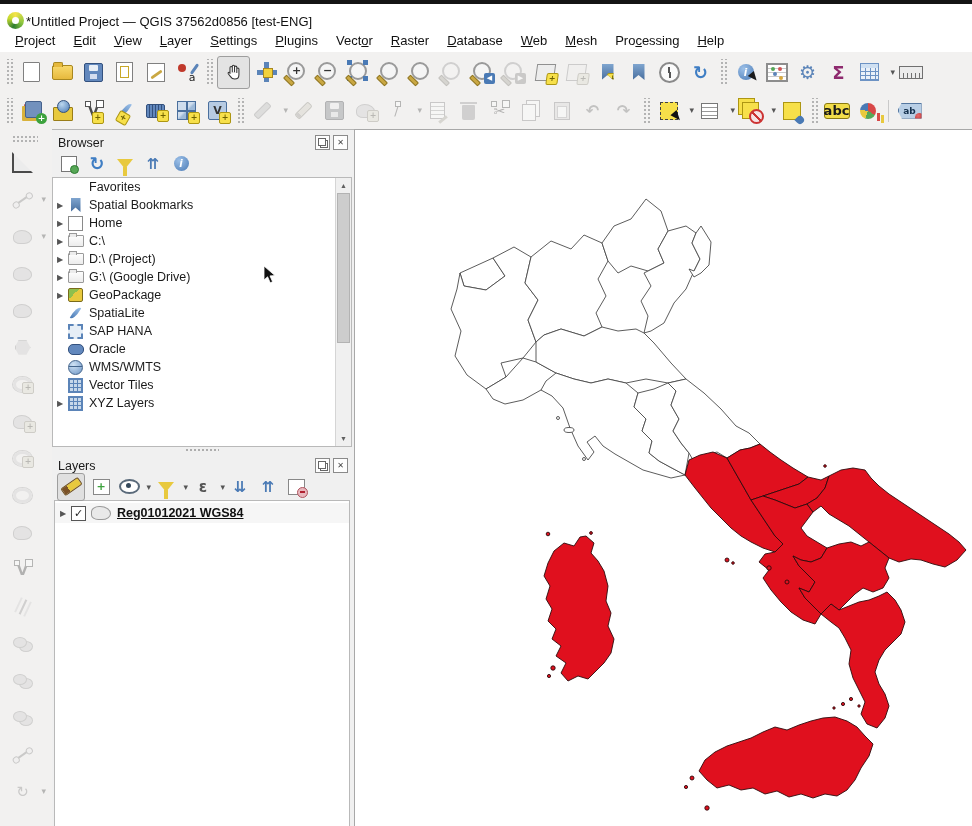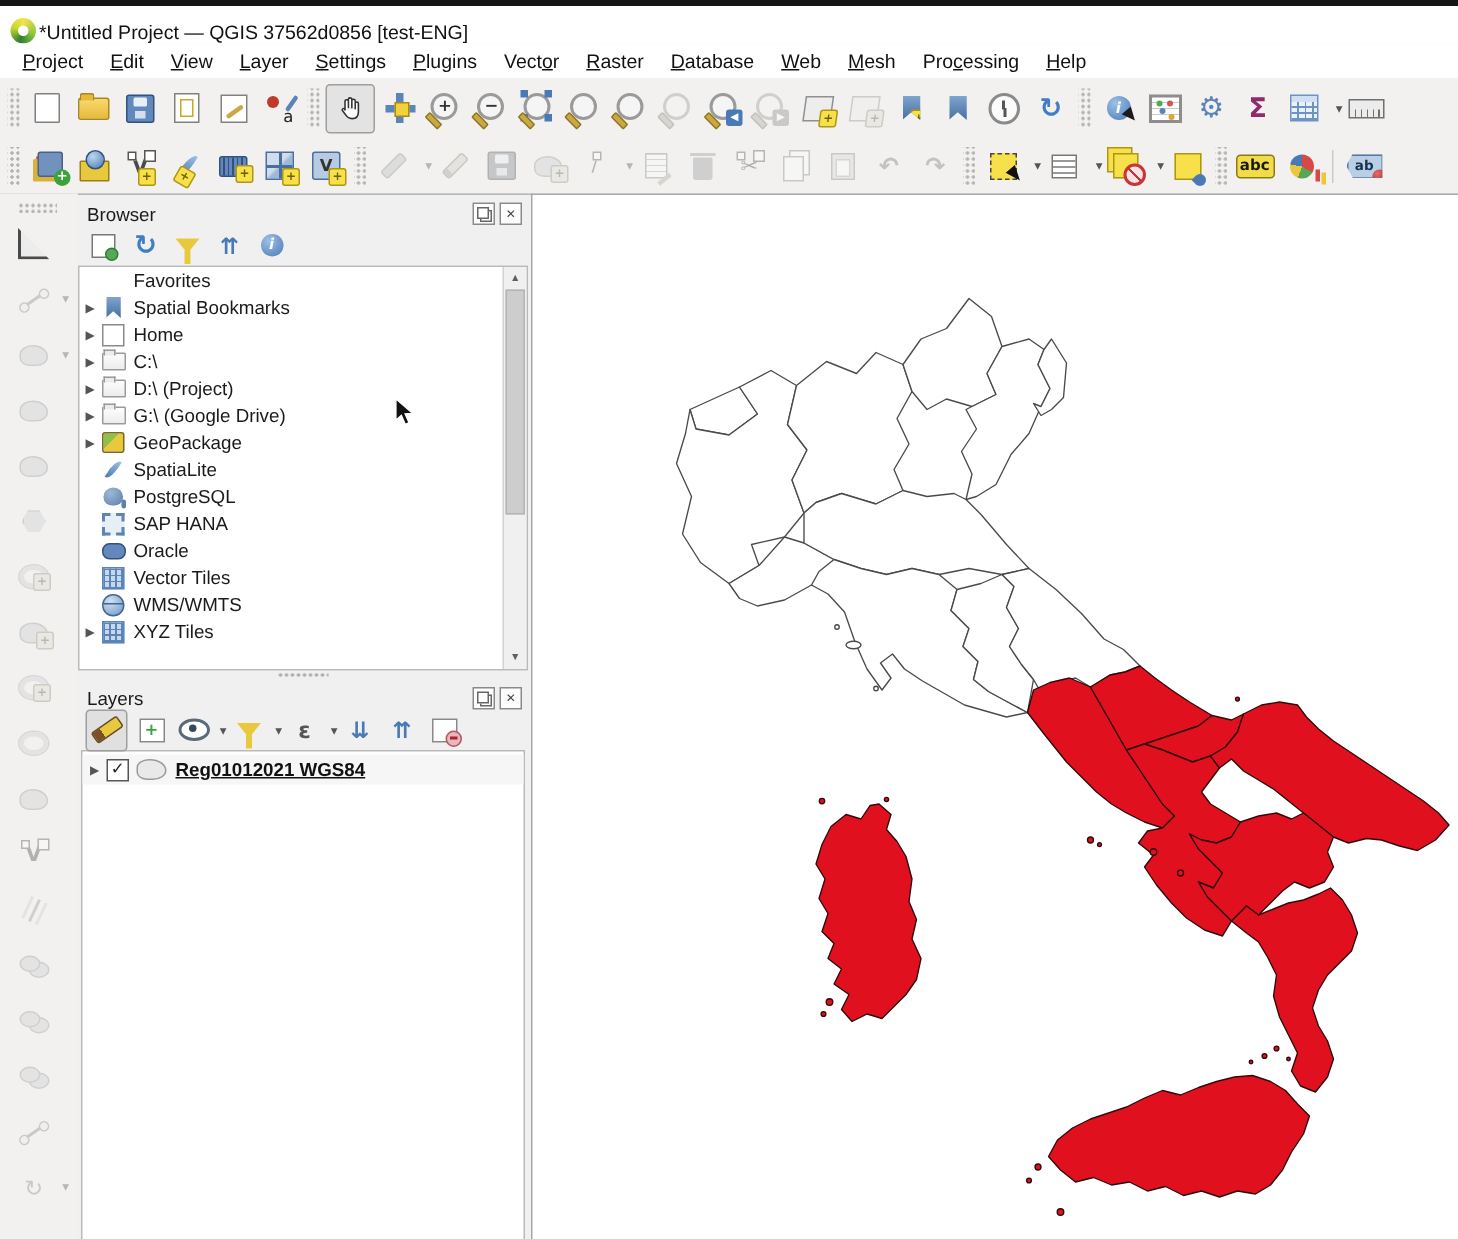--- a/index.html
+++ b/index.html
@@ -106,21 +106,21 @@
   .g-paste::before{content:"";position:absolute;inset:3px 2px 1px 2px;background:#fff;border:1px solid #aaa}
   .g-undo,.g-redo{font-size:16px;font-weight:bold;color:#777}
   .g-selcur{width:16px;height:16px;background:#f7e04a;border:1px dashed #444}
   .g-selcur::after{content:"";position:absolute;right:-5px;bottom:-6px;border:4px solid transparent;border-top:10px solid #111;transform:rotate(-40deg)}
   .g-selform{width:15px;height:14px;background:#fff;border:1px solid #777;background-image:repeating-linear-gradient(#fff 0 3px,#999 3px 4px)}
   .g-selform::before{content:"";position:absolute;left:-5px;bottom:-5px;width:12px;height:10px;background:#f7e04a;border:1px solid #ad9612;z-index:-1}
   .g-desel{width:15px;height:15px;background:#f7e04a;border:1px solid #ad9612;box-shadow:-4px -4px 0 -1px #f7e04a,-4px -4px 0 0 #ad9612}
   .g-desel::after{content:"";position:absolute;right:-6px;bottom:-6px;width:11px;height:11px;border-radius:50%;border:2px solid #c33;background:linear-gradient(45deg,rgba(0,0,0,0) 44%,#c33 44% 56%,rgba(0,0,0,0) 56%),#f5e3e5}
   .g-selpin{width:16px;height:16px;background:#f7e04a;border:1px solid #ad9612}
   .g-selpin::after{content:"";position:absolute;right:-4px;bottom:-5px;width:8px;height:8px;border-radius:50% 50% 50% 0;background:#4a7ab5;transform:rotate(45deg)}
-  .g-abc{width:24px;height:14px;background:#f2dd49;border:1px solid #8a7a10;border-radius:3px;font-size:10px;font-weight:bold;color:#1a1a1a}
+  .g-abc{width:24px;height:14px;background:#f2dd49;border:1px solid #8a7a10;border-radius:3px;font-size:13px;font-weight:bold;color:#1a1a1a}
   .g-pie{width:16px;height:16px;border-radius:50%;background:conic-gradient(#d84848 0 120deg,#57a757 120deg 200deg,#e8c93e 200deg 280deg,#4a7ab5 280deg)}
   .g-pie::after{content:"";position:absolute;right:-4px;bottom:-2px;width:3px;height:8px;background:#d84848;box-shadow:4px 2px 0 #e8c93e}
   .g-abpin{width:22px;height:14px;background:#b9cfe6;border:1px solid #5577a0;clip-path:polygon(18% 0,100% 0,100% 100%,18% 100%,0 50%);font-size:9px;font-weight:bold;color:#16324f}
   .g-abpin::after{content:"";position:absolute;right:-3px;bottom:-4px;width:9px;height:9px;border-radius:50%;background:radial-gradient(circle at 35% 30%,#e86a6a,#a01818)}
   .g-brush{width:19px;height:7px;background:linear-gradient(90deg,#7a5126 0 30%,#e8c93e 30%);border:1px solid #6a4a1a;transform:rotate(-35deg);border-radius:2px}
   .g-addgroup{width:15px;height:14px;border:1px solid #888;background:#fff;font-size:11px;font-weight:bold;color:#3da23d}
   .g-eye{width:17px;height:11px;border:2px solid #5a6a7a;border-radius:50%;background:#fff}
   .g-eye::after{content:"";position:absolute;left:5px;top:2px;width:5px;height:5px;border-radius:50%;background:#35495c}
   .g-funnel{width:0;height:0;border-left:8px solid transparent;border-right:8px solid transparent;border-top:10px solid #e8c93e}
   .g-funnel::after{content:"";position:absolute;left:-2px;top:-2px;width:4px;height:9px;background:#e8c93e}
@@ -543,58 +543,51 @@
         <span class="trow">
           <span class="exp"></span>
           <span class="mi">
             <span class="m-spatialite"></span>
           </span>
           <span>SpatiaLite</span>
         </span>
         <span class="trow">
           <span class="exp"></span>
           <span class="mi">
-            <span class="m-postgres"></span>
-          </span>
-          <span>PostgreSQL</span>
+            <span class="m-hana"></span>
+          </span>
+          <span>SAP HANA</span>
         </span>
         <span class="trow">
           <span class="exp"></span>
           <span class="mi">
-            <span class="m-hana"></span>
-          </span>
-          <span>SAP HANA</span>
+            <span class="m-oracle"></span>
+          </span>
+          <span>Oracle</span>
         </span>
         <span class="trow">
           <span class="exp"></span>
           <span class="mi">
-            <span class="m-oracle"></span>
-          </span>
-          <span>Oracle</span>
+            <span class="m-globe"></span>
+          </span>
+          <span>WMS/WMTS</span>
         </span>
         <span class="trow">
           <span class="exp"></span>
           <span class="mi">
             <span class="m-tiles"></span>
           </span>
           <span>Vector Tiles</span>
         </span>
         <span class="trow">
-          <span class="exp"></span>
-          <span class="mi">
-            <span class="m-globe"></span>
-          </span>
-          <span>WMS/WMTS</span>
-        </span>
-        <span class="trow">
           <span class="exp">▶</span>
           <span class="mi">
             <span class="m-tiles"></span>
           </span>
-          <span>XYZ Tiles</span>
+          <span>XYZ Layers</span>
         </span>
       </div>
     <div class="sbar">
       <div class="ar">▲</div>
       <div class="thumb"></div>
       <div class="ar down">▼</div>
     </div>
   </div>
   <div class="vgrip">
       <i></i>

